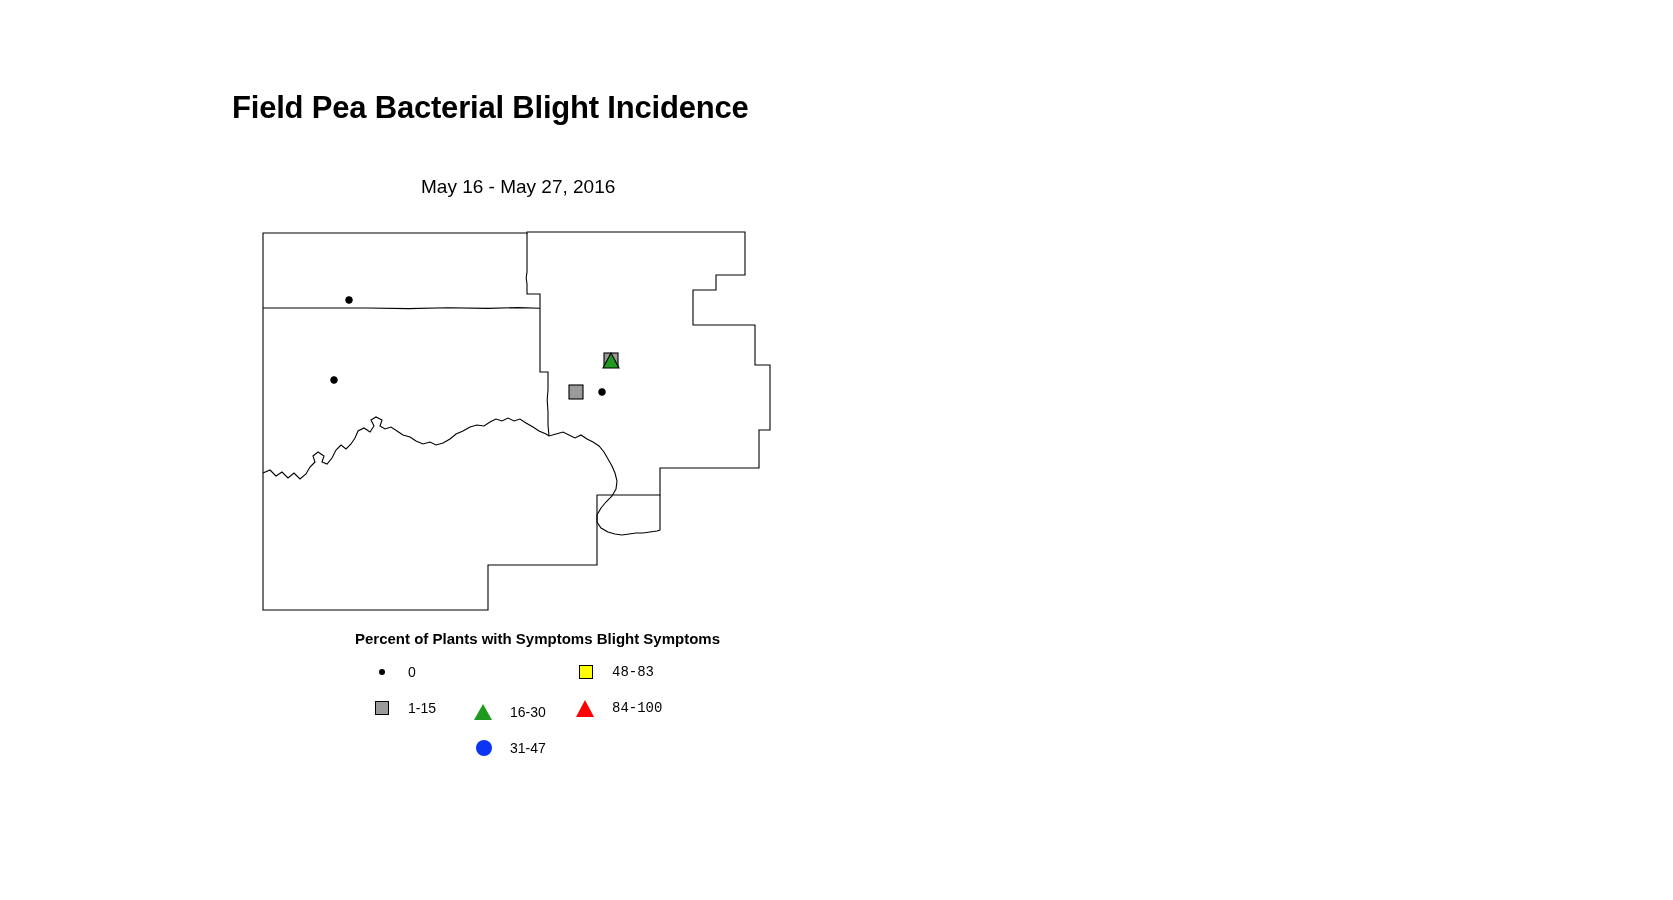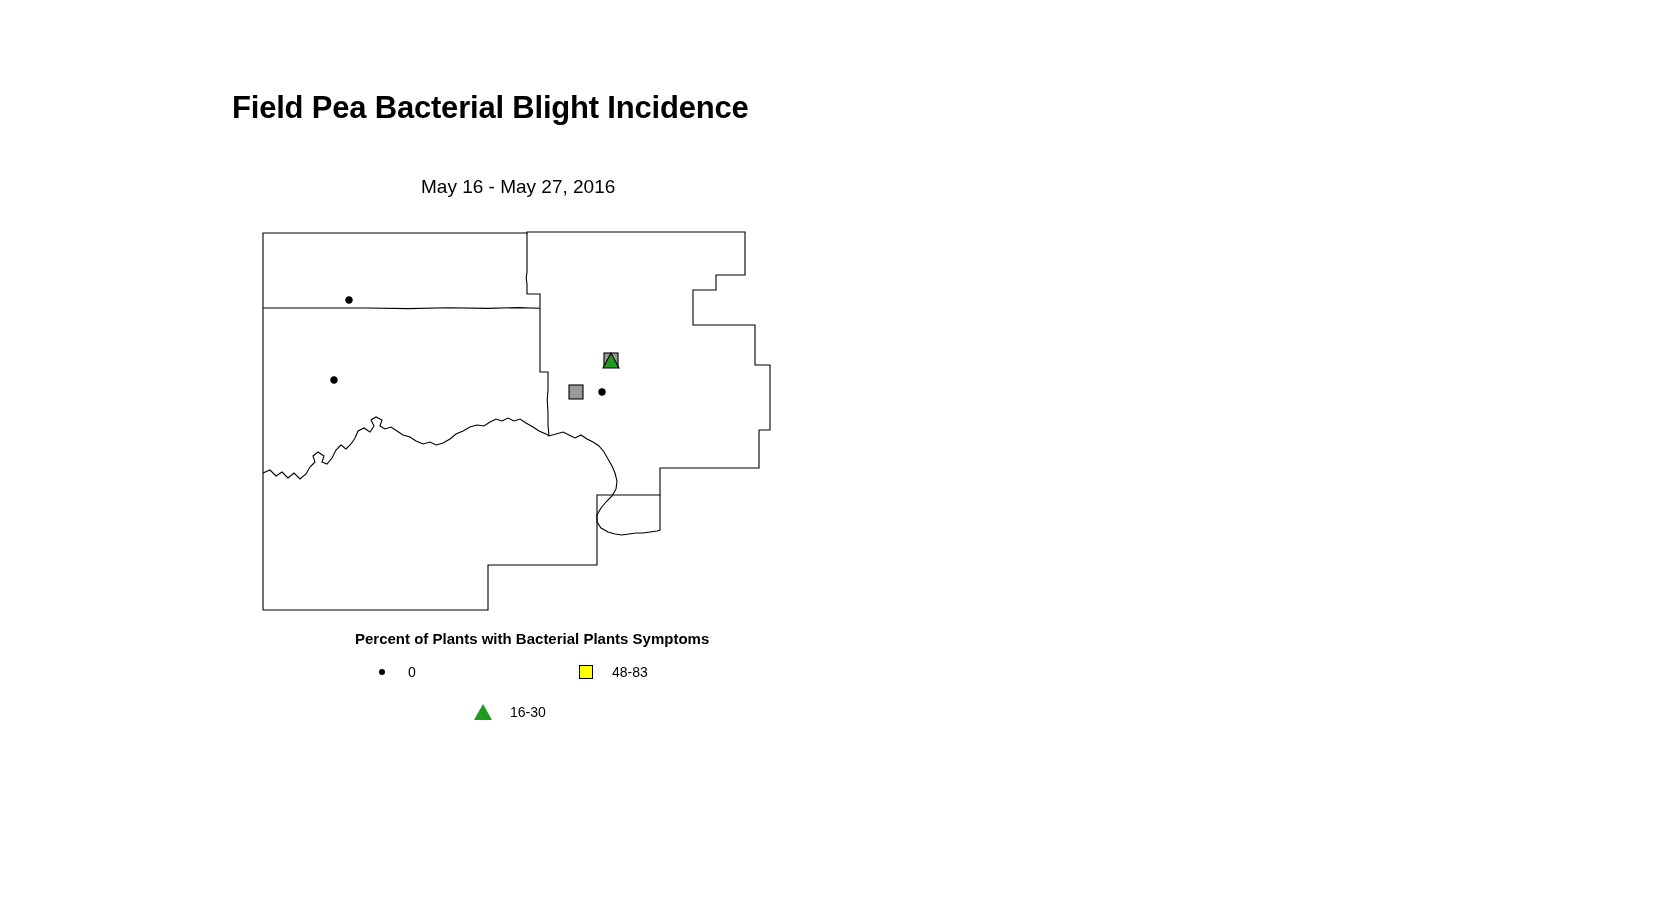--- a/index.html
+++ b/index.html
@@ -87,21 +87,21 @@
   }
   #legend-row-1 { top: 28px; }
   #legend-row-2 { top: 64px; }
 
   .legend-item {
     position: absolute;
     height: 34px;
   }
   .legend-col-1 { left: 110px; width: 160px; }
   .legend-col-2 { left: 212px; width: 160px; margin-top: 40px; }
-  .legend-col-3 { left: 314px; width: 160px; }
+  .legend-col-3 { left: 314px; width: 160px; font-family: Liberation Mono, monospace; }
 
   .legend-swatch {
     position: absolute;
     left: 0;
     top: 0;
     width: 30px;
     height: 30px;
   }
   .legend-label {
     position: absolute;
@@ -247,21 +247,21 @@
 
         <g>
           <circle cx="344" cy="172" r="3.4" fill="#000000" stroke="#000000" stroke-width="0.7"></circle>
         </g>
       </g>
     </svg>
   </div>
 
   <div id="legend">
 
-    <div id="legend-title">Percent of Plants with Bacterial Plants Symptoms</div>
+    <div id="legend-title">Percent of Plants with Symptoms Blight Symptoms</div>
 
     <div class="legend-row" id="legend-row-1">
 
       <div class="legend-item legend-col-1">
         <span class="legend-swatch">
           <span class="sw-dot"></span>
         </span>
         <span class="legend-label">0</span>
       </div>
 
@@ -273,15 +273,38 @@
       </div>
 
       <div class="legend-item legend-col-3">
         <span class="legend-swatch">
           <span class="sw-square" style="background:#FFFF00;"></span>
         </span>
         <span class="legend-label">48-83</span>
       </div>
     </div>
 
+    <div class="legend-row" id="legend-row-2">
+
+      <div class="legend-item legend-col-1">
+        <span class="legend-swatch">
+          <span class="sw-square" style="background:#9A9A9A;"></span>
+        </span>
+        <span class="legend-label">1-15</span>
+      </div>
+
+      <div class="legend-item legend-col-2">
+        <span class="legend-swatch">
+          <span class="sw-circle" style="background:#0A35F5;"></span>
+        </span>
+        <span class="legend-label">31-47</span>
+      </div>
+
+      <div class="legend-item legend-col-3">
+        <span class="legend-swatch">
+          <span class="sw-triangle" style="border-bottom:17px solid #FF0000;"></span>
+        </span>
+        <span class="legend-label">84-100</span>
+      </div>
+    </div>
   </div>
 
 </div>
 
 </body></html>

